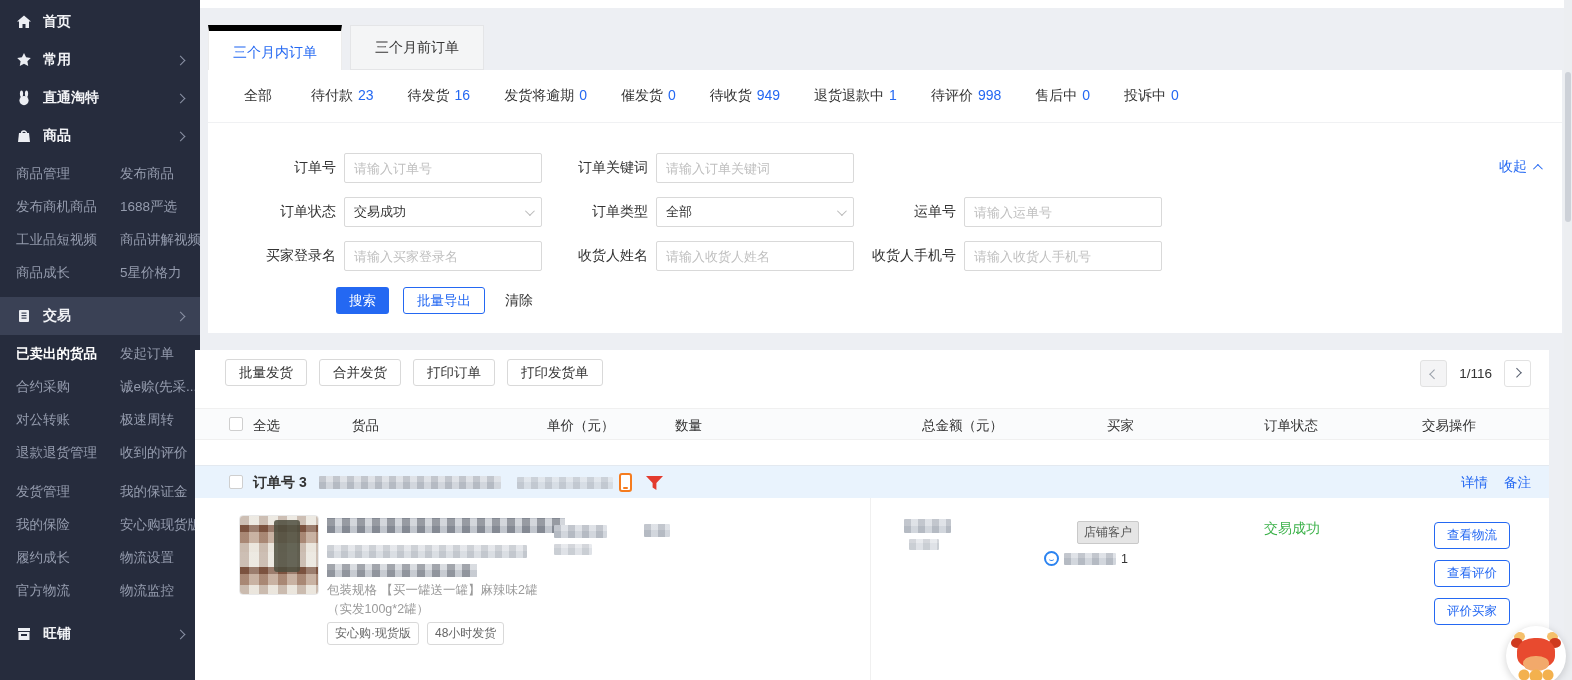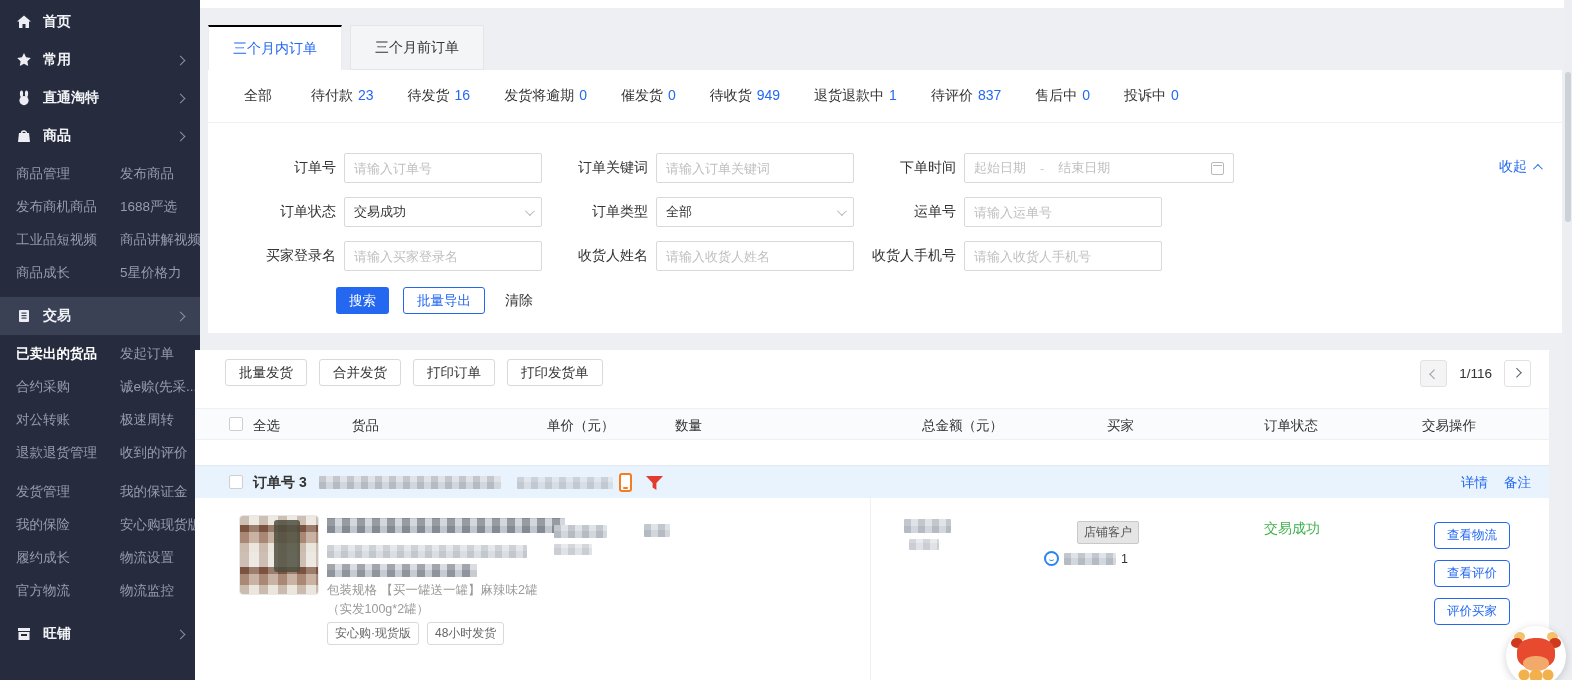--- a/index.html
+++ b/index.html
@@ -20,21 +20,21 @@
 
   
   .topstrip { position:absolute; left:200px; top:0; width:1364px; height:8px; background:#ffffff; }
   .scrollbar { position:absolute; right:0; top:0; width:8px; height:680px; background:#eceef1; }
   .scrollbar .thumb { position:absolute; left:1px; top:72px; width:6px; height:150px; border-radius:3px; background:#cdd1d8; }
 
   
   .card1 { position:absolute; left:208px; top:25px; width:1354px; height:308px; }
   .tabs { position:absolute; left:0; top:0; height:45px; display:flex; }
   .tab { height:45px; line-height:43px; padding:0 24px; font-size:14px; cursor:pointer; }
-  .tab.active { background:#ffffff; color:#2468f2; border-top:2px solid #000000; border-left:1px solid #ececec; border-right:1px solid #ececec; }
+  .tab.active { background:#ffffff; color:#2468f2; border-top:6px solid #000000; border-left:1px solid #ececec; border-right:1px solid #ececec; }
   .tab.inactive { background:#f4f5f6; color:#333; border:1px solid #e4e5e7; margin-left:8px; }
   .card1-body { position:absolute; left:0; top:45px; width:1354px; height:263px; background:#ffffff; }
   .statusrow { position:absolute; left:0; top:0; width:100%; height:53px; display:flex; align-items:center; padding-left:36px; gap:34px; border-bottom:1px solid #f0f1f3; }
   .sf { display:inline-flex; gap:5px; font-size:14px; color:#333; cursor:pointer; white-space:nowrap; }
   .sf .cnt { color:#2468f2; }
 
   .frow { position:absolute; left:0; width:100%; height:30px; }
   .fgroup { position:absolute; display:flex; align-items:center; height:30px; }
   .fg1 { left:28px; } .fg2 { left:340px; } .fg3 { left:650px; }
   .flabel { width:100px; text-align:right; font-size:14px; color:#333; margin-right:8px; white-space:nowrap; }
@@ -235,49 +235,40 @@
       <span class="sf">
           <span class="lbl">待收货</span>
           <span class="cnt">949</span>
         </span>
       <span class="sf">
           <span class="lbl">退货退款中</span>
           <span class="cnt">1</span>
         </span>
       <span class="sf">
           <span class="lbl">待评价</span>
-          <span class="cnt">837</span>
+          <span class="cnt">998</span>
         </span>
       <span class="sf">
           <span class="lbl">售后中</span>
           <span class="cnt">0</span>
         </span>
       <span class="sf">
           <span class="lbl">投诉中</span>
           <span class="cnt">0</span>
         </span>
     </div>
 
     <div class="frow" style="top:83px">
       <div class="fgroup fg1">
         <span class="flabel">订单号</span>
         <input class="ipt" placeholder="请输入订单号" style="">
       </div>
       <div class="fgroup fg2">
         <span class="flabel">订单关键词</span>
         <input class="ipt" placeholder="请输入订单关键词" style="">
-      </div>
-      <div class="fgroup fg3">
-        <span class="flabel">下单时间</span>
-        <div class="daterange">
-          <span>起始日期</span>
-          <span class="sep">-</span>
-          <span>结束日期</span>
-          <span class="cal"></span>
-        </div>
       </div>
     </div>
 
     <div class="frow" style="top:127px">
       <div class="fgroup fg1">
         <span class="flabel">订单状态</span>
         <div class="select">
           <span>交易成功</span>
           <span class="schev"></span>
         </div>

